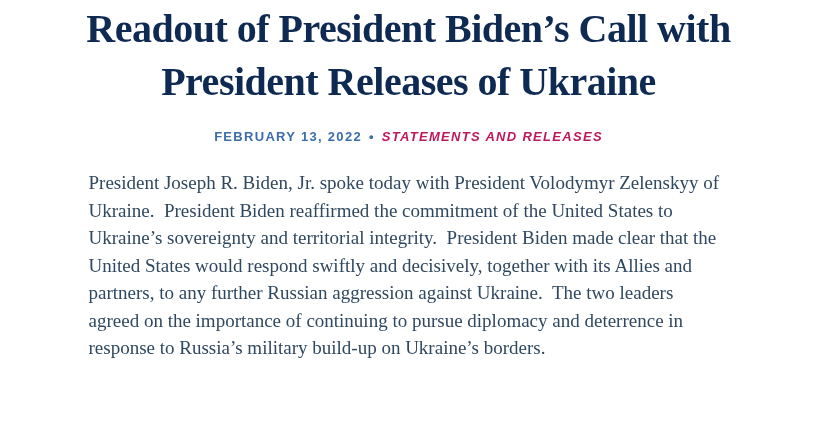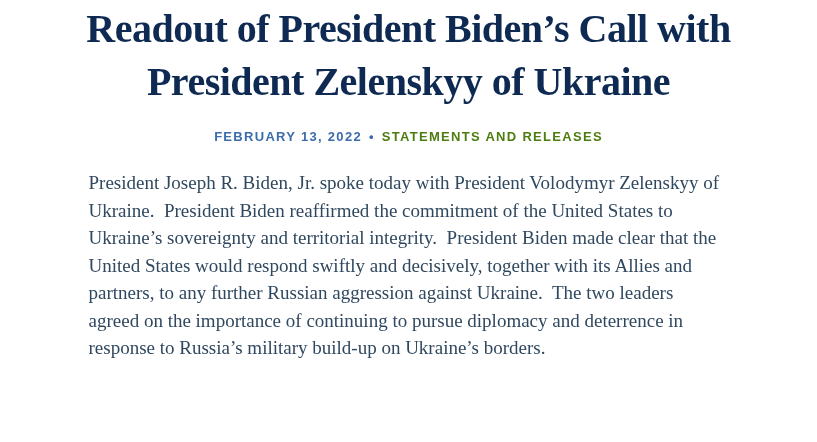--- a/index.html
+++ b/index.html
@@ -38,41 +38,42 @@
     letter-spacing: 1.3px;
     color: #3b6cab;
     text-transform: uppercase;
   }
   .article-meta .sep {
     display: inline-block;
     margin: 0 7px;
     font-size: 13px;
   }
   .article-meta a.category-link {
-    color: #4d7c0f;
+    color: #be185d;
     text-decoration: none;
     cursor: pointer;
+    font-style: italic;
   }
   .article-body {
     width: 640px;
     margin: 24px auto 0 auto;
     font-family: "Liberation Serif", "DejaVu Serif", serif;
     font-size: 19px;
     line-height: 27.5px;
     color: #30485f;
     white-space: pre-wrap;
     text-align: left;
   }
 </style>
 </head>
 <body>
 
 <div class="article">
 
-  <h1 class="page-title">Readout of President Biden’s Call with President Zelenskyy of Ukraine</h1>
+  <h1 class="page-title">Readout of President Biden’s Call with President Releases of Ukraine</h1>
 
   <div class="article-meta">
     <span>February 13, 2022</span><span class="sep">•</span><a class="category-link">Statements and Releases</a>
   </div>
 
   <p class="article-body">President Joseph R. Biden, Jr. spoke today with President Volodymyr Zelenskyy of Ukraine.  President Biden reaffirmed the commitment of the United States to Ukraine’s sovereignty and territorial integrity.  President Biden made clear that the United States would respond swiftly and decisively, together with its Allies and partners, to any further Russian aggression against Ukraine.  The two leaders agreed on the importance of continuing to pursue diplomacy and deterrence in response to Russia’s military build-up on Ukraine’s borders.</p>
 
 </div>
 
 </body></html>

